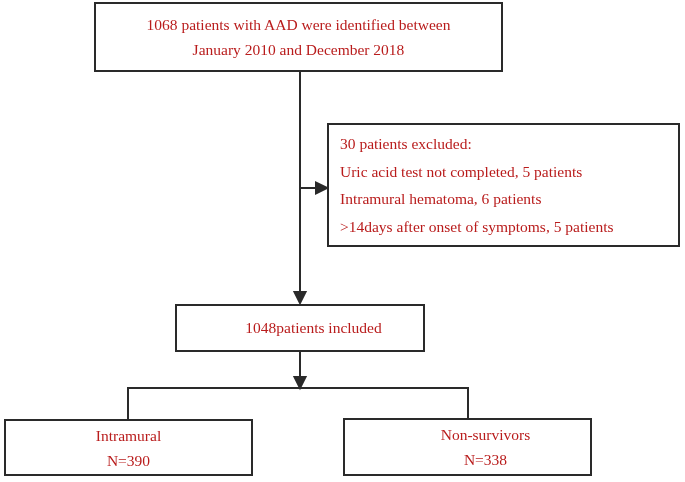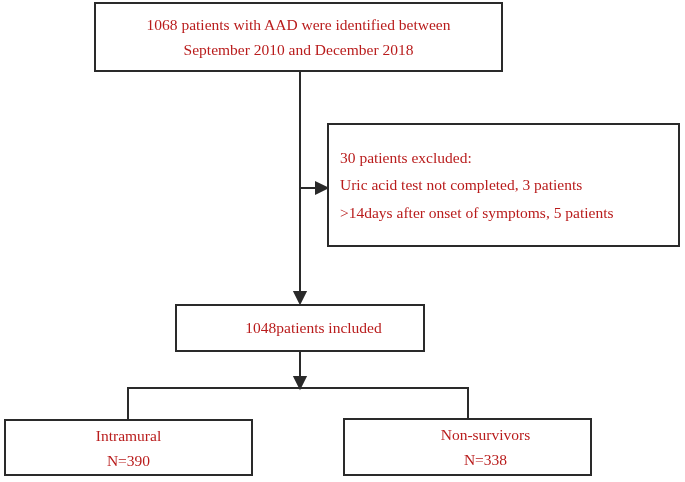--- a/index.html
+++ b/index.html
@@ -71,26 +71,27 @@
     </g>
     <g stroke="#2a2a2a" stroke-width="2" fill="none">
       <line x1="127" y1="388" x2="469" y2="388"></line>
       <line x1="128" y1="387" x2="128" y2="419"></line>
       <line x1="468" y1="387" x2="468" y2="418"></line>
     </g>
   </svg>
 
   <div class="box centered top-box">
     <div>1068 patients with AAD were identified between</div>
-    <div>September 2010 and December 2018</div>
+    <div>January 2010 and December 2018</div>
   </div>
 
   <div class="box leftalign exclusion-box">
     <div>30 patients excluded:</div>
-    <div>Uric acid test not completed, 3 patients</div>
+    <div>Uric acid test not completed, 5 patients</div>
+    <div>Intramural hematoma, 6 patients</div>
     <div>&gt;14days after onset of symptoms, 5 patients</div>
   </div>
 
   <div class="box centered included-box">
     <div>1048patients included</div>
   </div>
 
   <div class="box centered survivors-box">
     <div>Intramural</div>
     <div>N=390</div>

